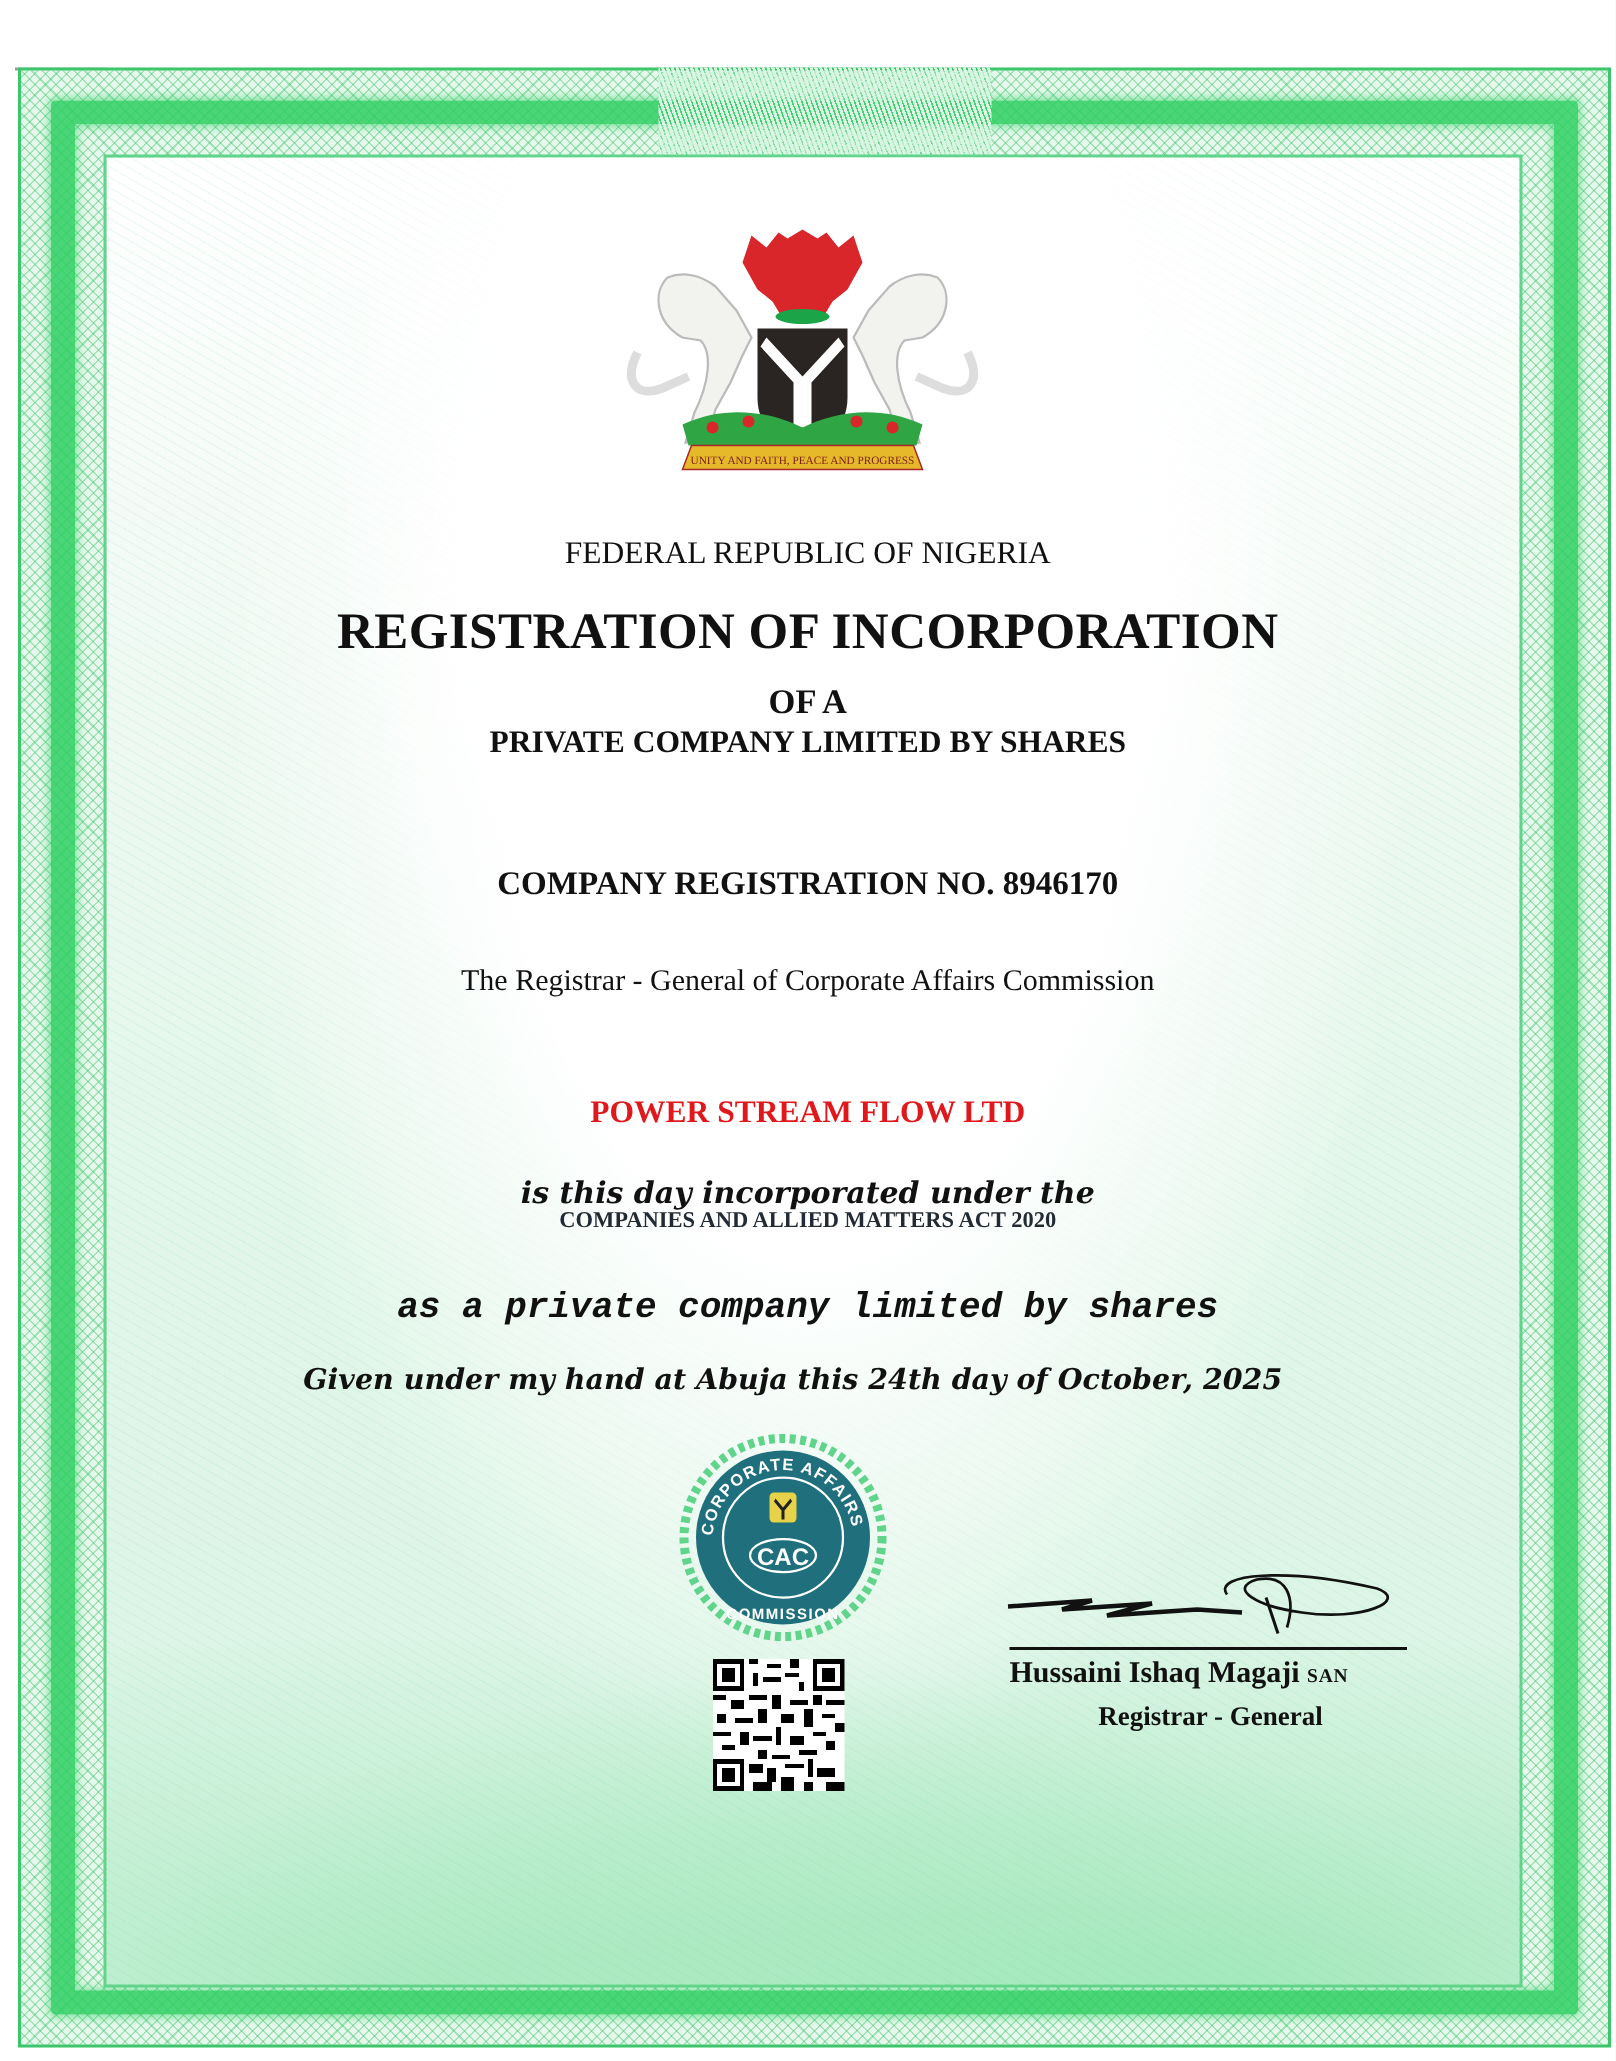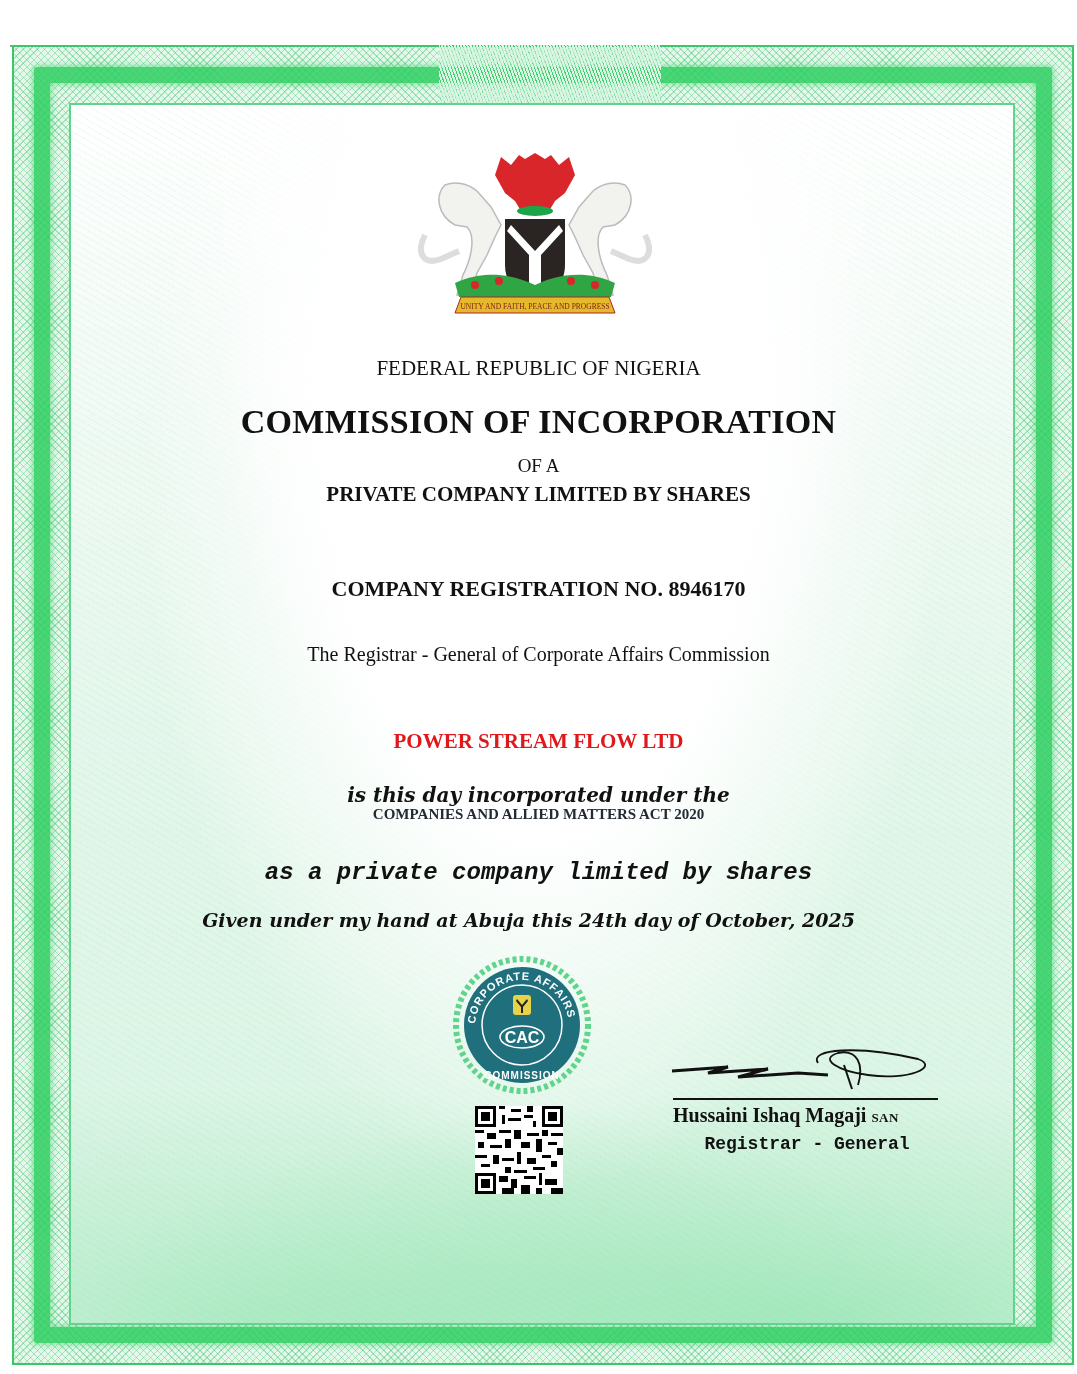--- a/index.html
+++ b/index.html
@@ -38,38 +38,38 @@
       radial-gradient(ellipse at 20% 100%, rgba(110,220,150,0.35), transparent 70%);
   }
   .white-glow {
     position:absolute; left:160px; top:0; width:620px; height:700px;
     background:radial-gradient(ellipse at 50% 35%, #ffffff 0%, rgba(255,255,255,0.85) 45%, rgba(255,255,255,0) 75%);
   }
   .txt { position:absolute; left:0; width:1077px; text-align:center; color:#111; }
   .coat { position:absolute; left:415px; top:145px; width:240px; height:180px; }
   .t-federal { top:356px; font-size:21px; }
   .t-title { top:403px; font-size:34px; font-weight:bold; letter-spacing:0.3px; }
-  .t-ofa { top:455px; font-size:19px; font-weight:normal; }
+  .t-ofa { top:455px; font-size:23px; font-weight:bold; }
   .t-private { top:482px; font-size:21px; font-weight:bold; }
   .t-reg { top:576px; font-size:22px; font-weight:bold; }
   .t-registrar { top:643px; font-size:20px; }
   .script { font-family:"DejaVu Serif", serif; font-style:italic; font-weight:bold; }
   .t-hereby { top:679px; font-size:18px; }
   .t-company { top:729px; font-size:21px; font-weight:bold; color:#e0181c; }
   .t-isthis { top:783px; font-size:20px; }
   .t-act { top:806px; font-size:15px; font-weight:bold; color:#222a33; }
   .t-asa { top:859px; font-size:24px;font-family:Liberation Mono, monospace; }
   .t-given { top:909px; font-size:19px; left:-10px; }
   .seal { position:absolute; left:447px; top:955px; width:150px; height:140px; }
   .qr { position:absolute; left:475px; top:1106px; width:88px; height:88px; }
   .sig { position:absolute; left:668px; top:1045px; width:272px; height:45px; }
   .sig-line { position:absolute; left:673px; top:1098px; width:265px; height:2px; background:#111; }
   .sig-name { position:absolute; left:673px; top:1104px; width:270px; font-size:20px; font-weight:bold; color:#111; }
   .sig-name .san { font-size:13px; letter-spacing:0.5px; }
-  .sig-title { position:absolute; left:673px; top:1134px; width:268px; text-align:center; font-size:18px; font-weight:bold; color:#111;font-family:Liberation Mono, monospace; }
+  .sig-title { position:absolute; left:673px; top:1134px; width:268px; text-align:center; font-size:18px; font-weight:bold; color:#111; }
   .tick { position:absolute; left:10px; top:45px; width:60px; height:2px; background:#999; }
 </style>
 </head>
 <body>
 
 <div class="page">
   <div class="tick"></div>
 
   <div class="outer-border">
     <div class="band"></div>
@@ -98,21 +98,21 @@
     <circle cx="60" cy="140" r="4" fill="#d8262b"></circle>
       <circle cx="84" cy="136" r="4" fill="#d8262b"></circle>
     <circle cx="156" cy="136" r="4" fill="#d8262b"></circle>
       <circle cx="180" cy="140" r="4" fill="#d8262b"></circle>
 
     <path d="M46 152 L194 152 L200 168 L40 168 Z" fill="#e6b92b" stroke="#a9262a" stroke-width="1"></path>
     <text x="120" y="164" font-size="7.5" text-anchor="middle" fill="#7b1d1d" font-family="Liberation Serif, serif">UNITY AND FAITH, PEACE AND PROGRESS</text>
   </svg>
 
   <div class="txt t-federal">FEDERAL REPUBLIC OF NIGERIA</div>
-  <div class="txt t-title">COMMISSION OF INCORPORATION</div>
+  <div class="txt t-title">REGISTRATION OF INCORPORATION</div>
   <div class="txt t-ofa">OF A</div>
   <div class="txt t-private">PRIVATE COMPANY LIMITED BY SHARES</div>
 
   <div class="txt t-reg">COMPANY REGISTRATION NO. 8946170</div>
 
   <div class="txt t-registrar">The Registrar - General of Corporate Affairs Commission</div>
   <div class="txt t-company">POWER STREAM FLOW LTD</div>
   <div class="txt t-isthis script">is this day incorporated under the</div>
   <div class="txt t-act">COMPANIES AND ALLIED MATTERS ACT 2020</div>
   <div class="txt t-asa script">as a private company limited by shares</div>

